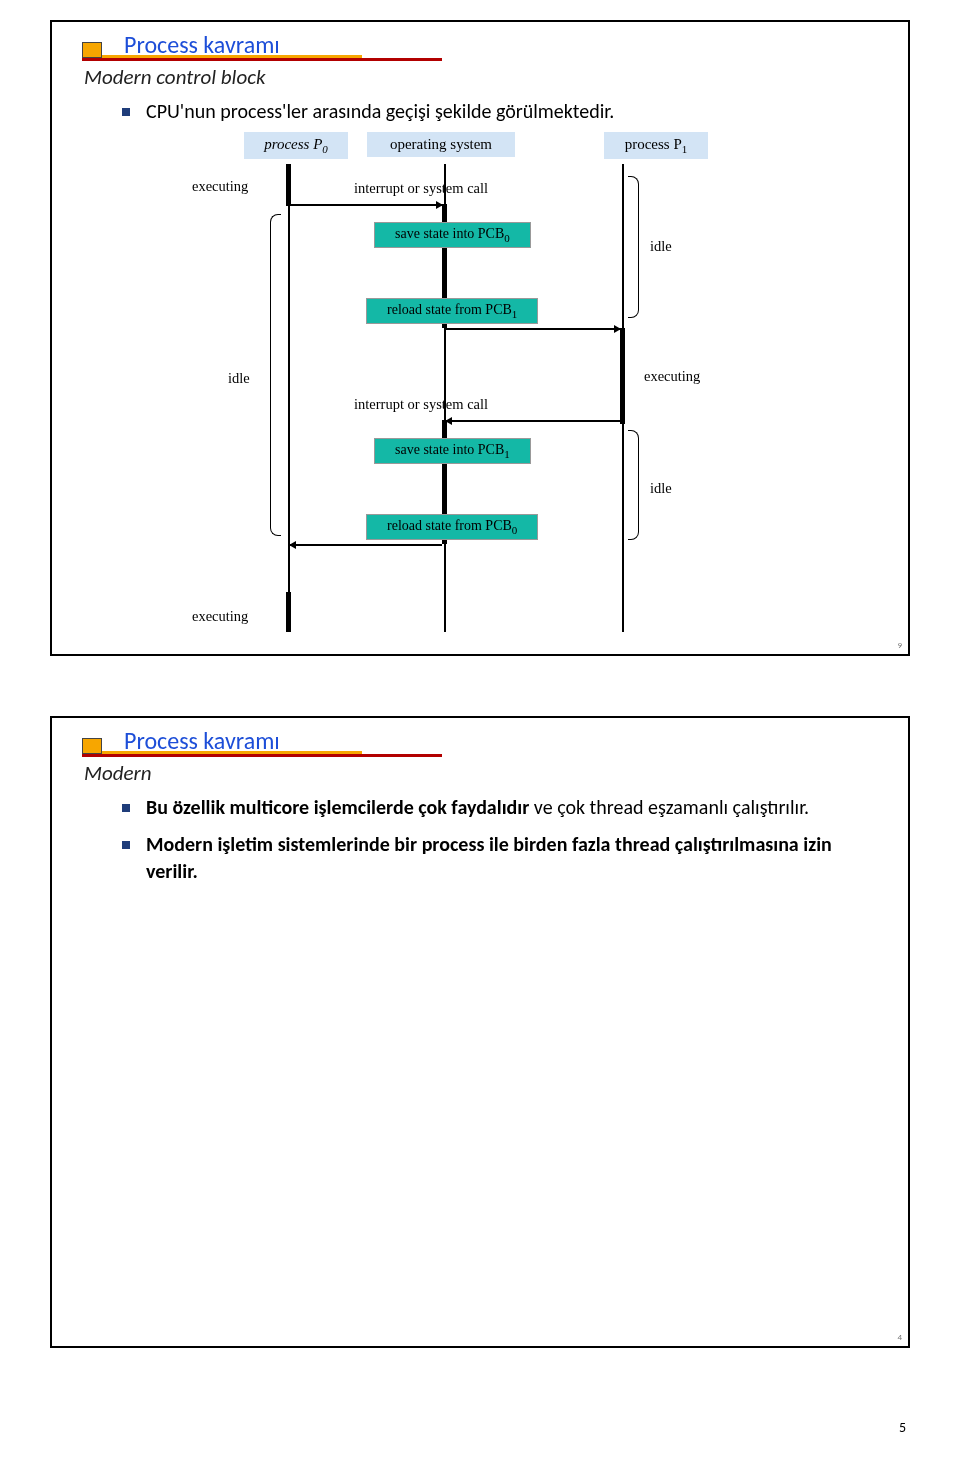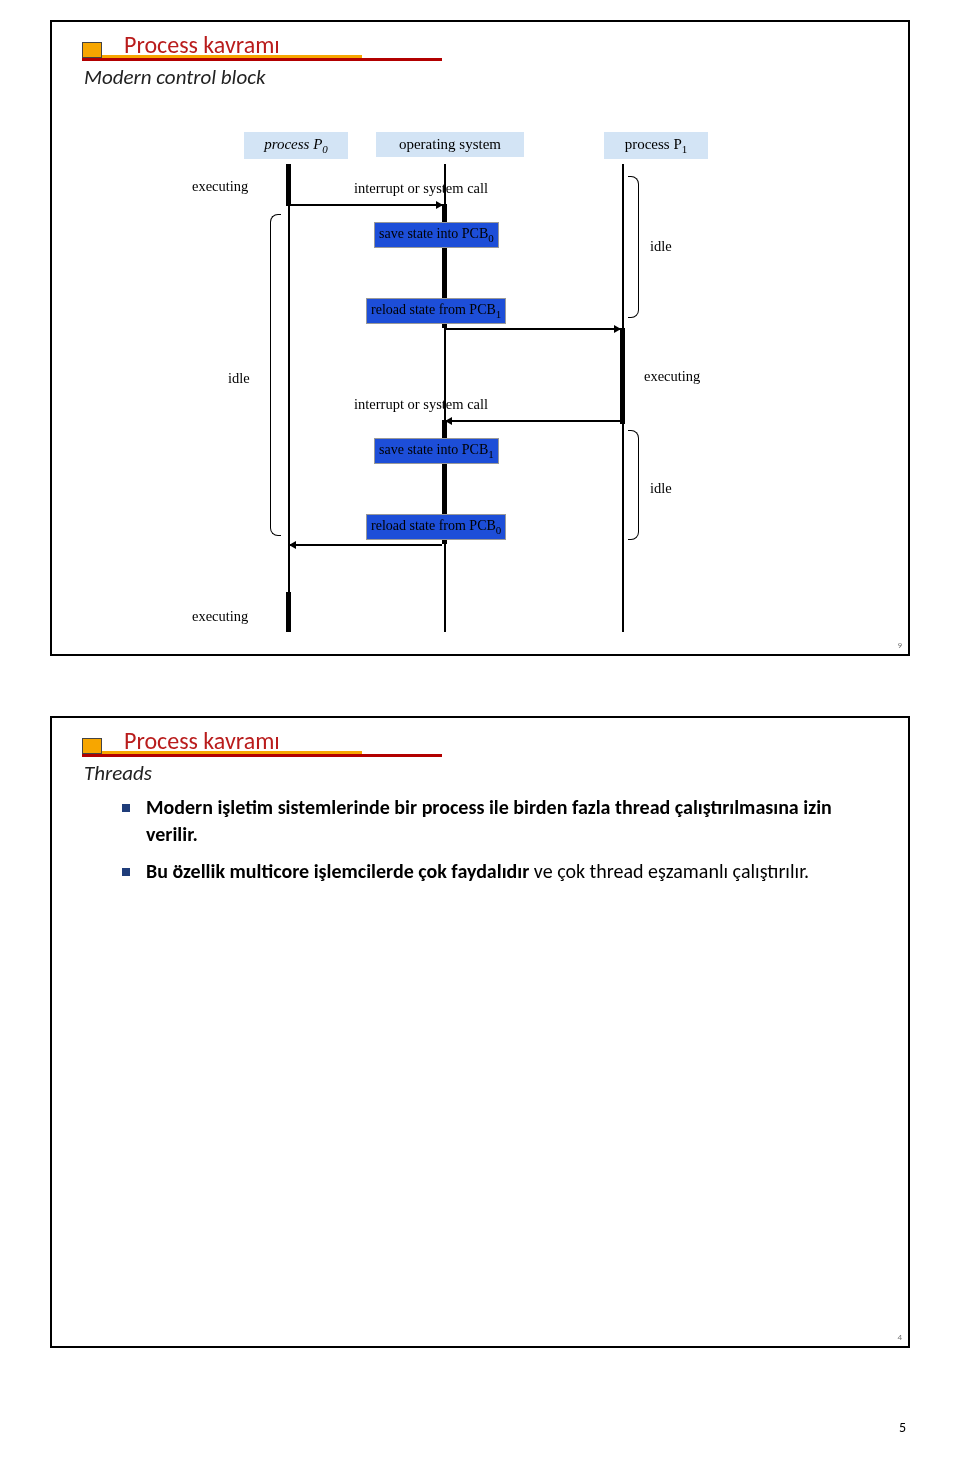--- a/index.html
+++ b/index.html
@@ -60,21 +60,21 @@
     top: 30px;
     width: 360px;
     height: 3px;
     background: #b20000;
   }
   .title-text {
     position: absolute;
     left: 42px;
     top: 2px;
     font-size: 24px;
-    color: #b91c1c;
+    color: #1d4ed8;
     font-weight: 400;
   }
   .subtitle {
     position: absolute;
     left: 32px;
     top: 42px;
     font-size: 21px;
     font-style: italic;
     color: #222;
   }
@@ -134,21 +134,21 @@
   }
   .col-head {
     background: #d3e4f5;
     text-align: center;
     padding: 4px 6px;
     font-size: 15px;
     position: absolute;
     top: 0;
   }
   .ch0 { left: 62px;  width: 92px; font-style: italic; }
-  .ch1 { left: 194px; width: 136px; }
+  .ch1 { left: 185px; width: 136px; }
   .ch2 { left: 394px; width: 92px; margin-left: 28px; }
   .sub0 { font-size: 11px; vertical-align: sub; }
 
   .track {
     position: absolute;
     width: 2px;
     background: #000;
   }
   .t-left  { left: 106px; top: 32px; height: 468px; }
   .t-mid   { left: 262px; top: 32px; height: 468px; }
@@ -191,24 +191,24 @@
   .a3.rev::after{} 
   
 
   .lbl {
     position: absolute;
     font-size: 14.5px;
     white-space: nowrap;
   }
   .box {
     position: absolute;
-    background: #1d4ed8;
+    background: #14b8a6;
     border: 1px solid #999;
     font-size: 14px;
-    padding: 3px 4px;
+    padding: 3px 20px;
     white-space: nowrap;
   }
   .dots {
     position: absolute;
     left: 259px;
     width: 6px;
     text-align: center;
     font-size: 16px;
     line-height: 6px;
     letter-spacing: 0;
@@ -230,20 +230,25 @@
     <div class="title-block">
       <div class="title-deco">
         <div class="deco-box"></div>
         <div class="deco-line-y"></div>
         <div class="deco-line-r"></div>
       </div>
       <div class="title-text">Process kavramı</div>
     </div>
     <div class="subtitle">Modern control block</div>
 
+    <div class="content">
+      <ul class="b">
+        <li>CPU'nun process'ler arasında geçişi şekilde görülmektedir.</li>
+      </ul>
+    </div>
 
     <div class="diag">
       <div class="col-head ch0"><span>process P</span><span class="sub0">0</span></div>
       <div class="col-head ch1">operating system</div>
       <div class="col-head ch2"><span>process P</span><span class="sub0">1</span></div>
 
       <div class="track t-left"></div>
       <div class="track t-mid"></div>
       <div class="track t-right"></div>
 
@@ -288,26 +293,26 @@
 
   <div class="slide slide-2">
     <div class="title-block">
       <div class="title-deco">
         <div class="deco-box"></div>
         <div class="deco-line-y"></div>
         <div class="deco-line-r"></div>
       </div>
       <div class="title-text">Process kavramı</div>
     </div>
-    <div class="subtitle">Threads</div>
+    <div class="subtitle">Modern</div>
 
     <div class="content">
       <ul class="b">
+        <li><b>Bu özellik multicore işlemcilerde çok faydalıdır</b><span> ve çok thread eşzamanlı çalıştırılır.</span></li>
         <li><b>Modern işletim sistemlerinde bir process ile birden fazla thread çalıştırılmasına izin verilir.</b><span></span></li>
-        <li><b>Bu özellik multicore işlemcilerde çok faydalıdır</b><span> ve çok thread eşzamanlı çalıştırılır.</span></li>
       </ul>
     </div>
 
     <div class="slide-num">4</div>
   </div>
 
   <div class="page-num">5</div>
 </div>
 
 </body></html>

